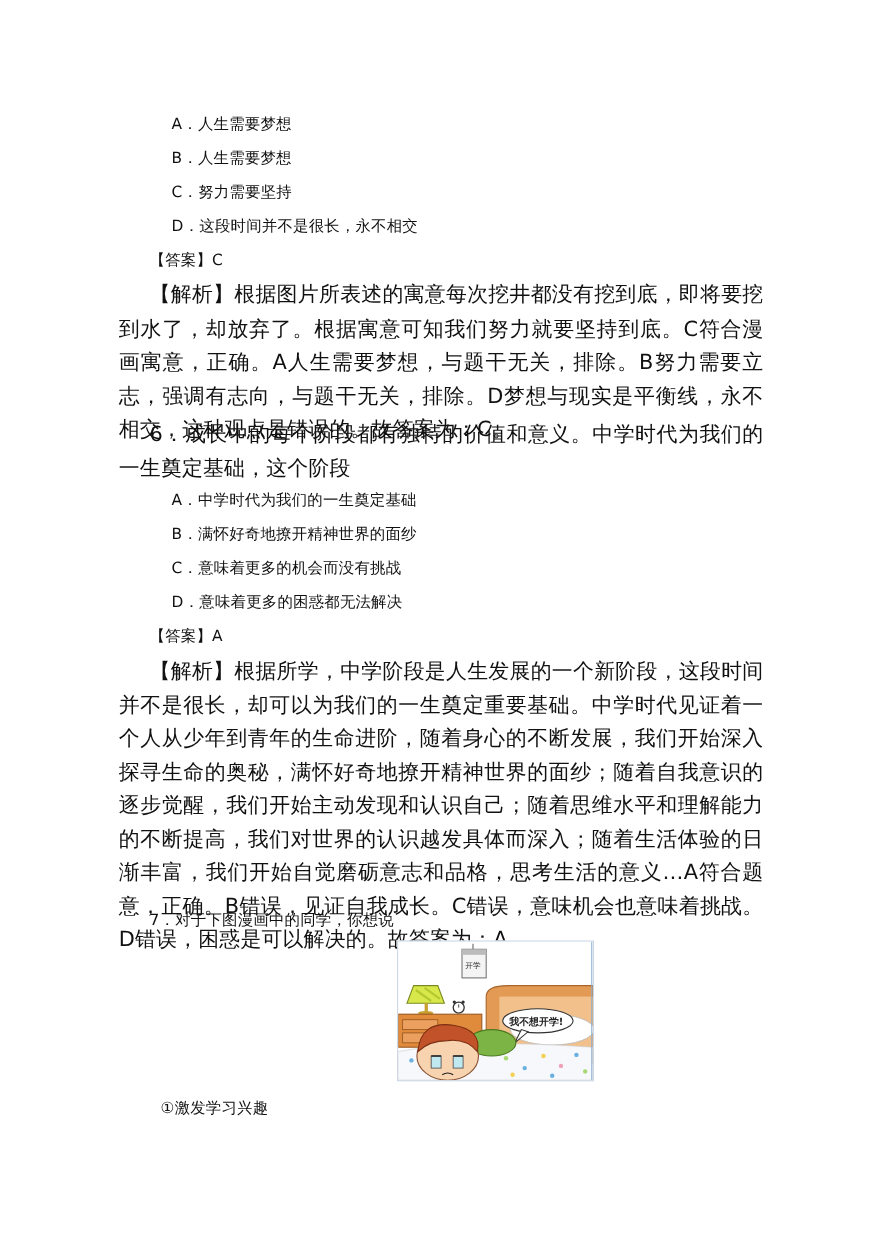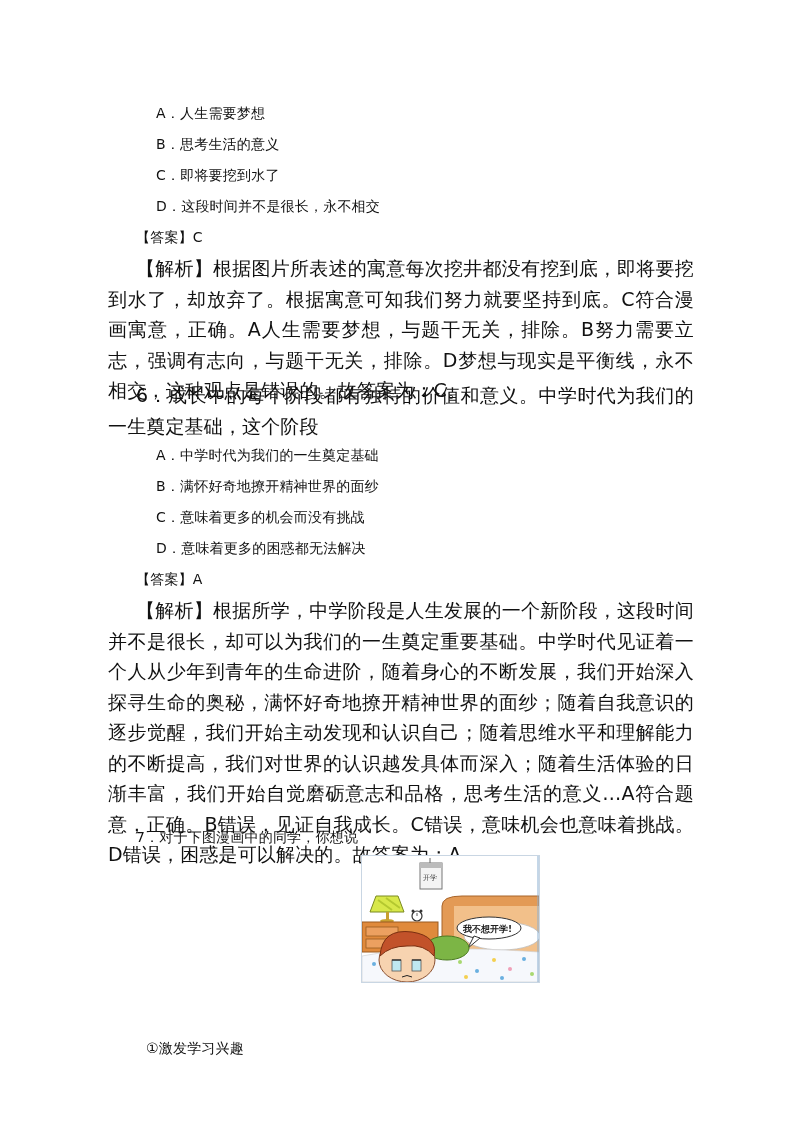--- a/index.html
+++ b/index.html
@@ -54,22 +54,22 @@
       background: #ffffff;
       margin-left: 40px;
     }
   </style>
 </head>
 <body>
 
 <div class="page">
 
   <div class="line opt" style="top:103px">A．人生需要梦想</div>
-  <div class="line opt" style="top:134px">B．思考生活的意义</div>
-  <div class="line opt" style="top:165px">C．即将要挖到水了</div>
+  <div class="line opt" style="top:134px">B．人生需要梦想</div>
+  <div class="line opt" style="top:165px">C．努力需要坚持</div>
   <div class="line opt" style="top:196px">D．这段时间并不是很长，永不相交</div>
 
   <div class="line ans" style="top:227px">
     <span>【答案】</span><span>C</span>
   </div>
 
   <div class="para" style="top:253px">
     <span class="lead">【解析】</span><span>根据图片所表述的寓意每次挖井都没有挖到底，即将要挖到水了，却放弃了。根据寓意可知我们努力就要坚持到底。C符合漫画寓意，正确。A人生需要梦想，与题干无关，排除。B努力需要立志，强调有志向，与题干无关，排除。D梦想与现实是平衡线，永不相交，这种观点是错误的。故答案为：C。</span>
   </div>
 
@@ -156,15 +156,15 @@
         <rect x="50" y="104" width="9" height="11" fill="#bfe8f0" stroke="#555" stroke-width="0.8"></rect>
         <line x1="30" y1="104" x2="39" y2="104" stroke="#222" stroke-width="1.2"></line>
         <line x1="50" y1="104" x2="59" y2="104" stroke="#222" stroke-width="1.2"></line>
         <path d="M40 121 Q45 118 50 121" stroke="#222" stroke-width="1" fill="none"></path>
       </g>
 
       <line x1="176" y1="0" x2="176" y2="126" stroke="#8aaed0" stroke-width="1"></line>
     </svg>
   </div>
 
-  <div class="line" style="top:998px; left:38px;margin-top:40px;">①激发学习兴趣</div>
+  <div class="line" style="top:998px; left:38px;">①激发学习兴趣</div>
 
 </div>
 
 </body></html>

